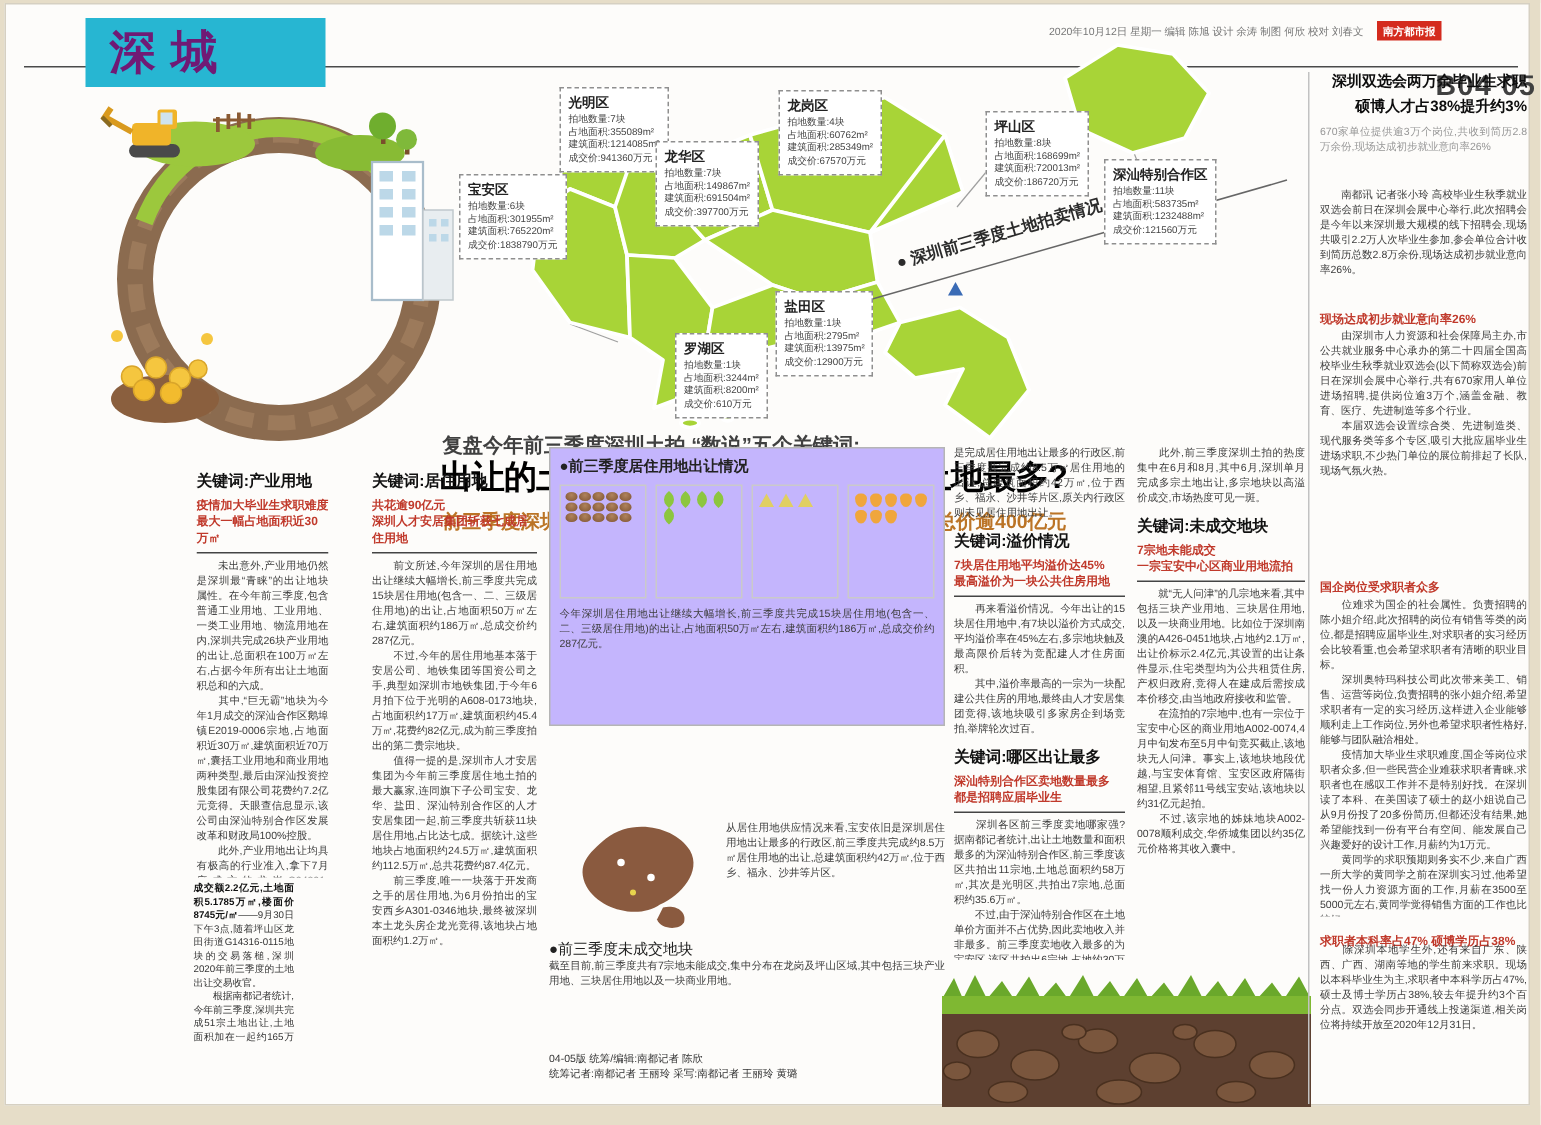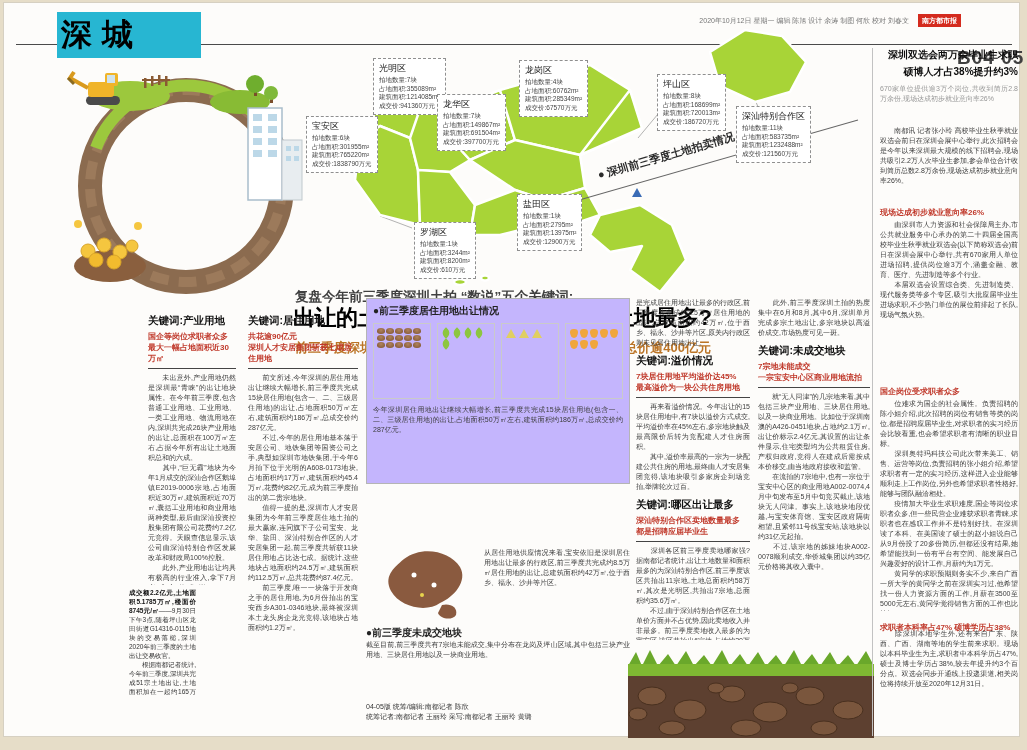--- a/index.html
+++ b/index.html
@@ -7,30 +7,30 @@
   .page { position:relative; width:1027px; height:750px; background:#fdfcfa; overflow:hidden; }
   .edge { position:absolute; background:#e6ddc8; }
   .edge-bottom { left:0; top:737px; width:1027px; height:13px; }
   .edge-right  { left:1020px; top:0; width:7px; height:750px; }
   .edge-left   { left:0; top:0; width:3px; height:750px; }
   .edge-top    { left:0; top:0; width:1027px; height:2px; }
   .sheet-border { position:absolute; left:3px; top:2px; width:1017px; height:735px; border:1px solid #d6d0c2; pointer-events:none; }
 
   
   .top-rule { position:absolute; left:16px; top:44px; width:996px; height:0; border-top:1.5px solid #4a4a4a; }
-  .section-badge { position:absolute; left:57px; top:12px; width:144px; height:46px; background:#27b6d2;
-    color:#000000; font-size:31px; font-weight:bold; letter-spacing:10px; line-height:46px; padding-left:4px; }
+  .section-badge { position:absolute; left:57px; top:12px; width:160px; height:46px; background:#27b6d2;
+    color:#701a75; font-size:31px; font-weight:bold; letter-spacing:10px; line-height:46px; padding-left:16px; }
   .header-meta { position:absolute; right:118px; top:16px; font-size:7px; color:#777; }
   .brand-badge { position:absolute; right:66px; top:14px; background:#d42b1e; color:#fff; font-size:7px;
     padding:1.5px 4px; font-weight:bold; }
   .page-no { position:absolute; left:957px; top:8px; font-size:19px; font-weight:bold; color:#404040; letter-spacing:1px;margin-top:39px; }
 
   
   .dbox { position:absolute; background:#fff; border:1px dashed #8f8f8f; padding:3px 5px 4px; white-space:nowrap; }
-  .dbox .dname { font-size:9px; font-weight:normal; color:#222; margin-bottom:1px; }
+  .dbox .dname { font-size:9px; font-weight:bold; color:#222; margin-bottom:1px; }
   .dbox .drow { font-size:6.5px; line-height:8.5px; color:#444; }
 
   .map-label { position:absolute; left:598px; top:168px; transform:rotate(-16deg); transform-origin:left center;
     font-size:11px; font-weight:bold; color:#2b2b2b; white-space:nowrap; }
   .map-label-line { position:absolute; left:560px; top:205px; width:310px; height:0; border-top:1px solid #666;
     transform:rotate(-16deg); transform-origin:left center; }
   .map-km { position:absolute; left:770px; top:112px; transform:rotate(-16deg); font-size:6px; color:#999; }
   .map-marker { position:absolute; left:632px; top:188px; width:0; height:0;
     border-left:5px solid transparent; border-right:5px solid transparent; border-bottom:9px solid #3a6bb5; }
 
@@ -61,21 +61,21 @@
   .ic { display:inline-block; }
   .ic-parcel { width:8px; height:6px; background:radial-gradient(circle at 50% 35%, #b0835c 0%, #8a5f3c 75%); border-radius:50% 50% 45% 45%; }
   .ic-sprout { width:8px; height:8px; background:#8dc63f; border-radius:0 70% 0 70%; transform:rotate(45deg); margin:1px; }
   .ic-warning { width:0; height:0; border-left:5px solid transparent; border-right:5px solid transparent; border-bottom:9px solid #e0cf62; margin:1px; }
   .ic-bag { width:8px; height:9px; background:#f0a63c; border-radius:45% 45% 50% 50%/35% 35% 65% 65%; margin:0.5px; }
   .info-caption { margin-top:6px; font-size:7px; line-height:10px; color:#3c3c3c; text-align:justify; }
 
   .minimap { position:absolute; left:382px; top:545px; width:92px; height:80px; }
   .minimap-text { position:absolute; left:484px; top:548px; width:146px; height:78px; overflow:hidden; }
 
-  .info2-title { position:absolute; left:366px; top:626px; font-size:10px; font-weight:bold; color:#222; }
+  .info2-title { position:absolute; left:366px; top:626px; font-size:10px; font-weight:normal; color:#222; }
   .info2-caption { position:absolute; left:366px; top:640px; width:264px; height:58px; overflow:hidden; }
 
   .credits { position:absolute; left:366px; top:702px; width:262px; font-size:7px; line-height:10px; color:#333; }
 
   .vrule { position:absolute; left:872px; top:48px; width:0; height:688px; border-left:1px solid #c2c2c2; }
 
   
   .sb-title { position:absolute; left:880px; top:46px; width:138px; font-size:10px; line-height:17px; font-weight:bold; color:#0d0d0d;text-align:right; }
   .sb-deck { position:absolute; left:880px; top:84px; width:138px; font-size:7px; line-height:10px; color:#979797; text-align:justify; }
   .sb-col { position:absolute; left:880px; width:138px; overflow:hidden; }
@@ -220,21 +220,21 @@
     <div class="drow">建筑面积:285349m²</div>
     <div class="drow">成交价:67570万元</div>
   </div>
   <div class="dbox" style="left:306px; top:116px;">
     <div class="dname">宝安区</div>
     <div class="drow">拍地数量:6块</div>
     <div class="drow">占地面积:301955m²</div>
     <div class="drow">建筑面积:765220m²</div>
     <div class="drow">成交价:1838790万元</div>
   </div>
-  <div class="dbox" style="left:414px; top:222px;">
+  <div class="dbox" style="left:450px; top:222px;">
     <div class="dname">罗湖区</div>
     <div class="drow">拍地数量:1块</div>
     <div class="drow">占地面积:3244m²</div>
     <div class="drow">建筑面积:8200m²</div>
     <div class="drow">成交价:610万元</div>
   </div>
   <div class="dbox" style="left:517px; top:194px;">
     <div class="dname">盐田区</div>
     <div class="drow">拍地数量:1块</div>
     <div class="drow">占地面积:2795m²</div>
@@ -249,23 +249,23 @@
     <div class="drow">成交价:121560万元</div>
   </div>
 
   <div class="kicker">复盘今年前三季度深圳土拍,“数说”五个关键词:</div>
   <div class="headline">出让的土地流向哪里? 哪个区出让土地最多?</div>
   <div class="deck">前三季度深圳共完成51宗土地出让,总面积约165万㎡,交易总价逾400亿元</div>
 
   <div class="lead-block prelines"><b>成交额2.2亿元,土地面积5.1785万㎡,楼面价8745元/㎡</b><span>——9月30日下午3点,随着坪山区龙田街道G14316-0115地块的交易落槌,深圳2020年前三季度的土地出让交易收官。
 　　根据南都记者统计,今年前三季度,深圳共完成51宗土地出让,土地面积加在一起约165万㎡,交易总价约402.8亿元。</span></div>
 
-  <div class="col" style="left:148px; top:314px; width:88px; height:271px;">
+  <div class="col" style="left:131px; top:314px; width:88px; height:271px;">
     <div class="kw-head">关键词:产业用地</div>
-    <div class="red-sub">国企等岗位求职者众多</div>
+    <div class="red-sub">疫情加大毕业生求职难度</div>
     <div class="red-sub">最大一幅占地面积近30万㎡</div>
     <div class="kw-divider"></div>
     <div class="small prelines">　　未出意外,产业用地仍然是深圳最“青睐”的出让地块属性。在今年前三季度,包含普通工业用地、工业用地、一类工业用地、物流用地在内,深圳共完成26块产业用地的出让,总面积在100万㎡左右,占据今年所有出让土地面积总和的六成。
 　　其中,“巨无霸”地块为今年1月成交的深汕合作区鹅埠镇E2019-0006宗地,占地面积近30万㎡,建筑面积近70万㎡,囊括工业用地和商业用地两种类型,最后由深汕投资控股集团有限公司花费约7.2亿元竞得。天眼查信息显示,该公司由深汕特别合作区发展改革和财政局100%控股。
 　　此外,产业用地出让均具有极高的行业准入,拿下7月底成交的龙岗G04201-0042、G04201-0043两块姊妹地块,准入行业类别均为“新一代信息技术产业之新型电子元器件(A0617)”。
 　　最后两块土地的竞得人均为深圳领益科技,相关资料显示,该公司主营产品为精密功能及结构件、显示及触控模组等。</div>
   </div>
 
   <div class="col" style="left:248px; top:314px; width:110px; height:392px;">
     <div class="kw-head">关键词:居住用地</div>

